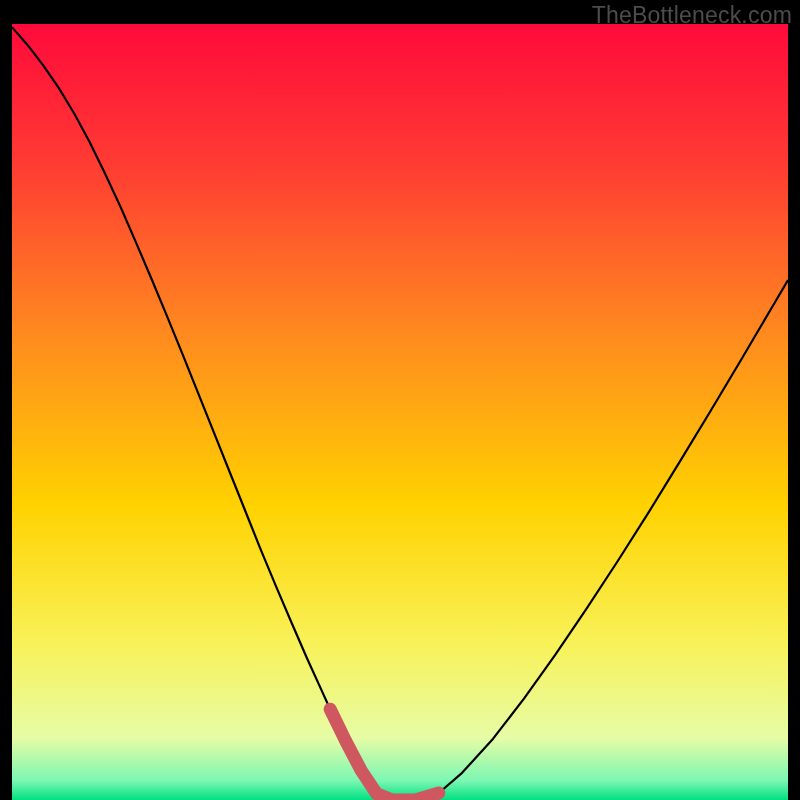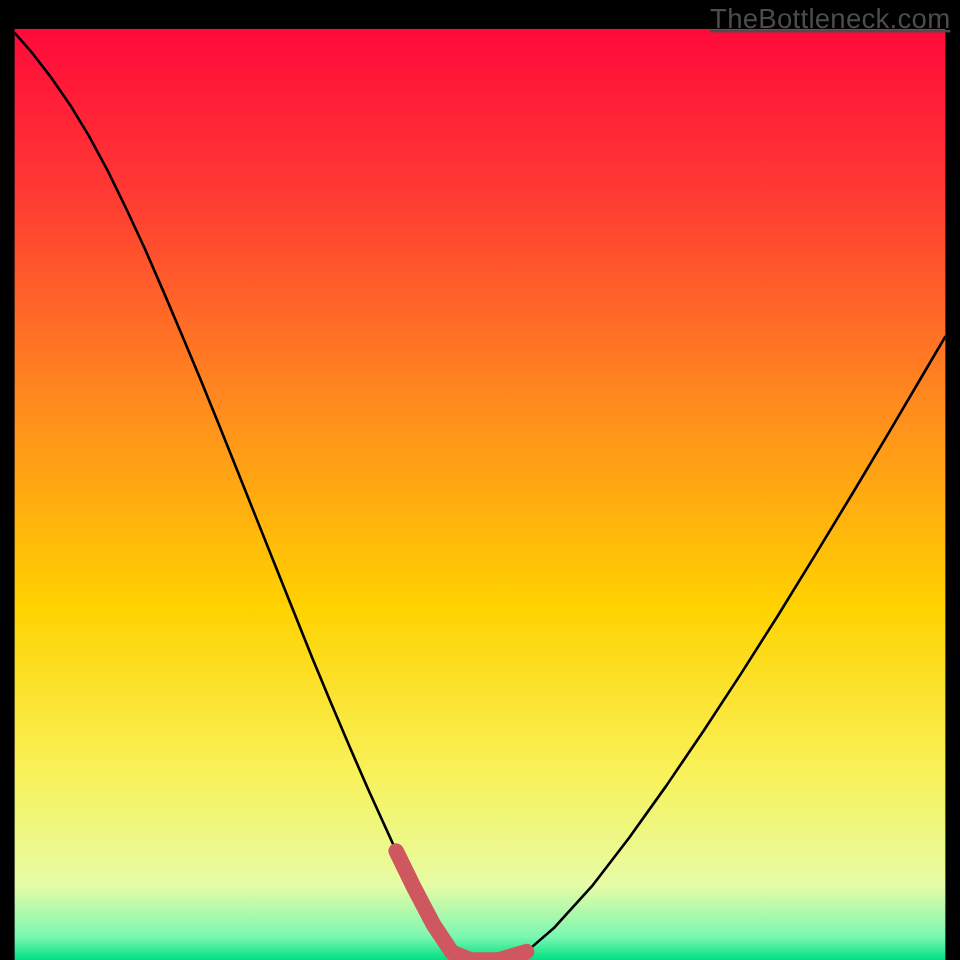--- a/index.html
+++ b/index.html
@@ -27,21 +27,20 @@
     height: 776px;
   }
   .watermark {
     position: absolute;
     top: 2px;
     right: 8px;
     color: #4c4c4c;
     font-size: 23px;
     font-weight: 500;
     letter-spacing: 0.2px;
-    text-decoration: underline;
   }
 </style>
 </head>
 <body>
 
 <div class="frame">
   <svg class="plot" viewBox="0 0 776 776" preserveAspectRatio="none">
     <defs>
       <linearGradient id="bg-grad" x1="0" y1="0" x2="0" y2="1">
           <stop offset="0%" stop-color="#ff0a3b"></stop>

